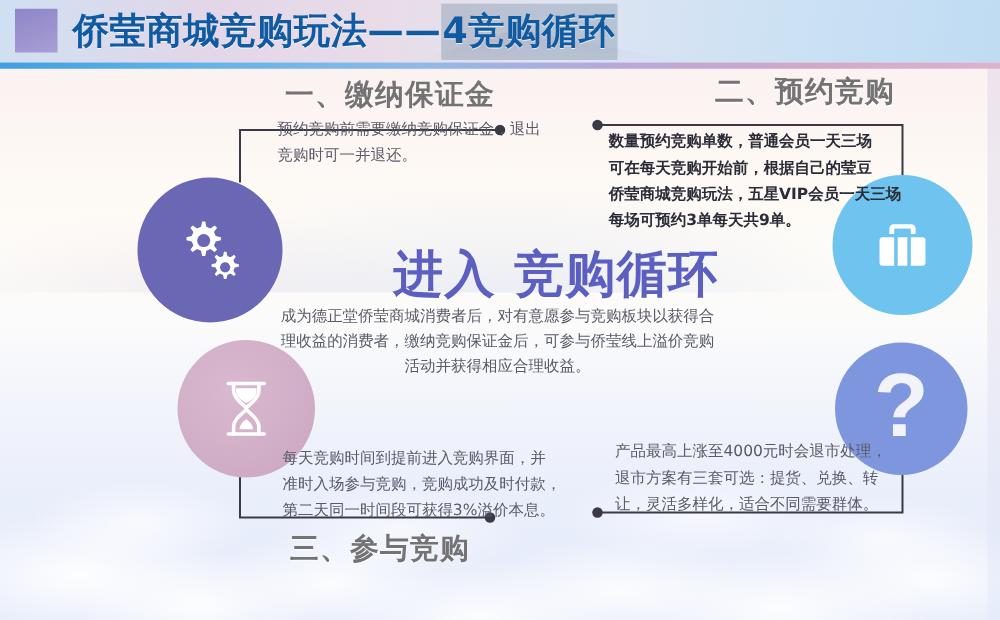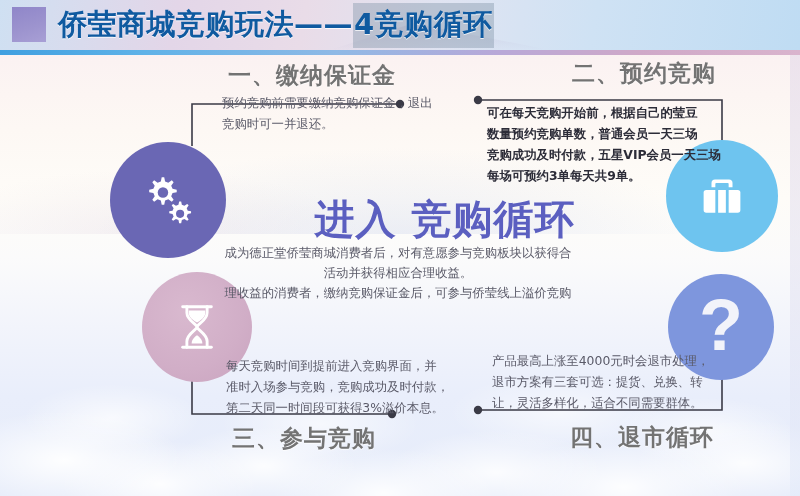--- a/index.html
+++ b/index.html
@@ -213,44 +213,43 @@
   </div>
 
   <div class="q-heading" id="h1">一、缴纳保证金</div>
   <div class="q-body" id="b1">
     <div>预约竞购前需要缴纳竞购保证金，退出</div>
     <div>竞购时可一并退还。</div>
   </div>
 
   <div class="q-heading" id="h2">二、预约竞购</div>
   <div class="q-body" id="b2">
+    <div>数量预约竞购单数，普通会员一天三场</div>
     <div>可在每天竞购开始前，根据自己的莹豆</div>
-    <div>数量预约竞购单数，普通会员一天三场</div>
-    <div>竞购成功及时付款，五星VIP会员一天三场</div>
+    <div>侨莹商城竞购玩法，五星VIP会员一天三场</div>
     <div>每场可预约3单每天共9单。</div>
   </div>
 
   <div class="q-heading" id="h3">三、参与竞购</div>
   <div class="q-body" id="b3">
     <div>每天竞购时间到提前进入竞购界面，并</div>
     <div>准时入场参与竞购，竞购成功及时付款，</div>
     <div>第二天同一时间段可获得3%溢价本息。</div>
   </div>
 
-  <div class="q-heading" id="h4">四、退市循环</div>
   <div class="q-body" id="b4">
     <div>产品最高上涨至4000元时会退市处理，</div>
     <div>退市方案有三套可选：提货、兑换、转</div>
     <div>让，灵活多样化，适合不同需要群体。</div>
   </div>
 
   <div style="position:absolute;left:0;top:192px;width:800px;text-align:center;padding-left:45px;">
     <span style="font-size:40px;font-weight:bold;color:#5b5fc0;letter-spacing:1px;">进入</span><span style="font-size:40px;font-weight:bold;color:#5b5fc0;letter-spacing:1px;">&nbsp;</span><span style="font-size:40px;font-weight:bold;color:#5b5fc0;letter-spacing:1px;">竞购循环</span>
   </div>
 
   <div style="position:absolute;left:0;top:243px;width:796px;text-align:center;
               font-size:12.4px;line-height:20px;color:#5a5a68;">
     <div>成为德正堂侨莹商城消费者后，对有意愿参与竞购板块以获得合</div>
+    <div>理收益的消费者，缴纳竞购保证金后，可参与侨莹线上溢价竞购</div>
     <div>活动并获得相应合理收益。</div>
-    <div>理收益的消费者，缴纳竞购保证金后，可参与侨莹线上溢价竞购</div>
   </div>
 
 </div>
 
 </body></html>

